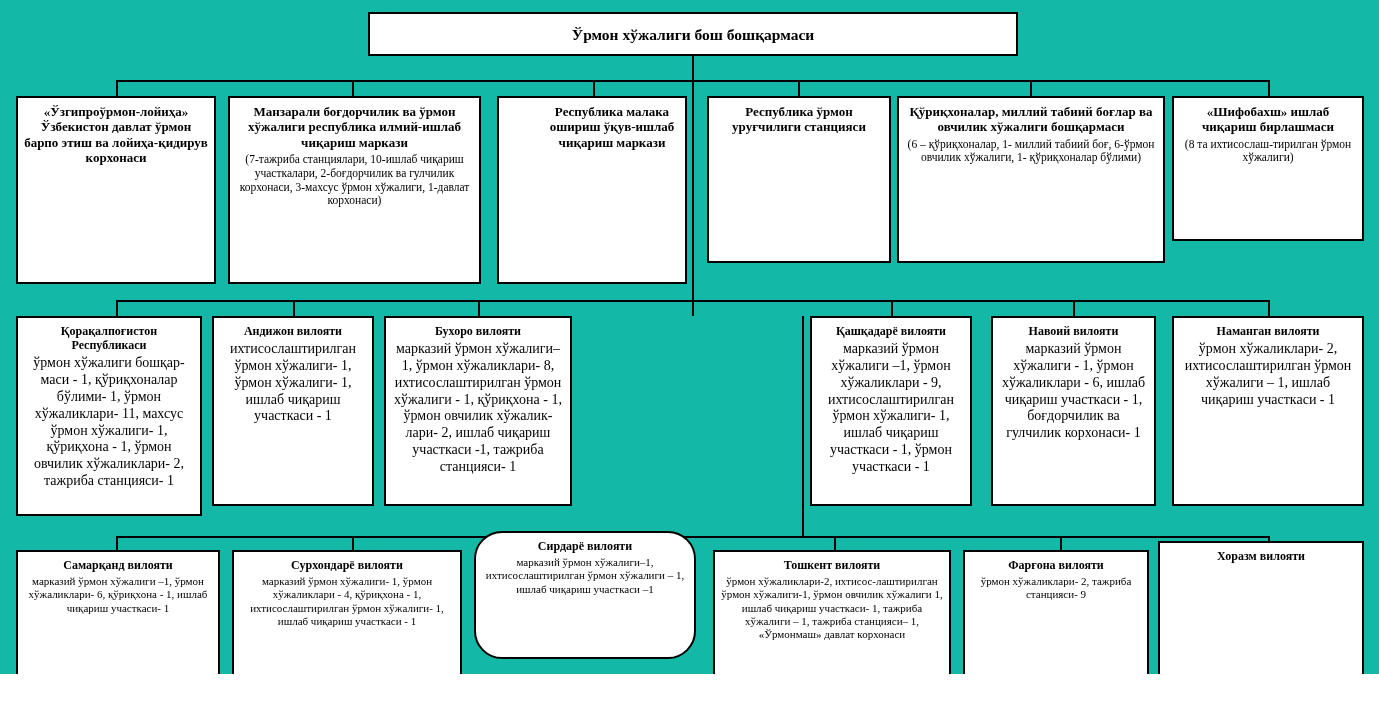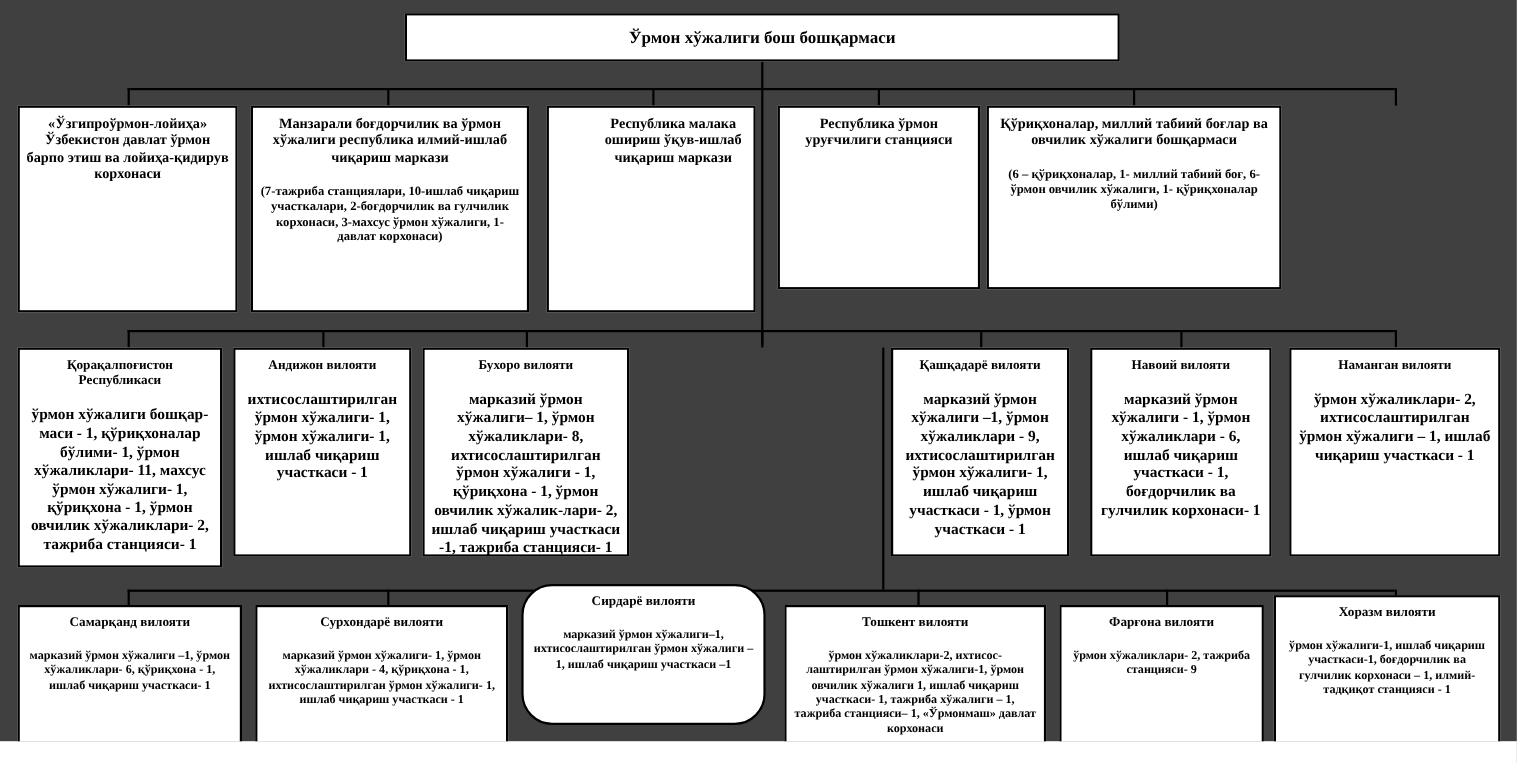--- a/index.html
+++ b/index.html
@@ -10,41 +10,41 @@
   }
   body {
     font-family: "Liberation Serif", "DejaVu Serif", serif;
     color: #000000;
   }
   #chart {
     position: relative;
     width: 1379px;
     height: 674px;
     overflow: hidden;
-    background: #404040;
+    background: #14b8a6;
   }
   .box {
     position: absolute;
     box-sizing: border-box;
     border: 2px solid #000000;
     background: #ffffff;
     text-align: center;
     padding: 6px 5px 4px 5px;
     z-index: 3;
   }
   .box .title {
     font-weight: bold;
     line-height: 1.18;
     display: block;
   }
   .box .detail {
-    font-weight: bold;
+    font-weight: normal;
     line-height: 1.2;
     display: block;
-    margin-top: 18px;
+    margin-top: 3px;
   }
   
   #box-root {
     left: 368px;
     top: 12px;
     width: 650px;
     height: 44px;
     display: flex;
     align-items: center;
     justify-content: center;
@@ -107,20 +107,24 @@
   <div class="box t2" style="left:707px; top:96px; width:184px; height:167px;">
     <span class="title">Республика ўрмон уруғчилиги станцияси</span>
     <span class="detail"></span>
   </div>
 
   <div class="box t2" style="left:897px; top:96px; width:268px; height:167px;">
     <span class="title">Қўриқхоналар, миллий табиий боғлар ва овчилик хўжалиги бошқармаси</span>
     <span class="detail">(6 – қўриқхоналар, 1- миллий табиий боғ, 6-ўрмон овчилик хўжалиги, 1- қўриқхоналар бўлими)</span>
   </div>
 
+  <div class="box t2" style="left:1172px; top:96px; width:192px; height:145px;">
+    <span class="title">«Шифобахш» ишлаб чиқариш бирлашмаси</span>
+    <span class="detail">(8 та ихтисослаш-тирилган ўрмон хўжалиги)</span>
+  </div>
 
   <div class="line vline" style="left:692px; top:80px; height:234px;"></div>
 
   <div class="line hline" style="left:116px; top:300px; width:1152px;"></div>
   <div class="line vline" style="left:116px; top:300px; height:16px;"></div>
   <div class="line vline" style="left:293px; top:300px; height:16px;"></div>
   <div class="line vline" style="left:478px; top:300px; height:16px;"></div>
   <div class="line vline" style="left:692px; top:300px; height:16px;"></div>
   <div class="line vline" style="left:891px; top:300px; height:16px;"></div>
   <div class="line vline" style="left:1073px; top:300px; height:16px;"></div>
@@ -187,16 +191,15 @@
     <span class="detail">ўрмон хўжаликлари-2, ихтисос-лаштирилган ўрмон хўжалиги-1, ўрмон овчилик хўжалиги 1, ишлаб чиқариш участкаси- 1, тажриба хўжалиги – 1, тажриба станцияси– 1, «Ўрмонмаш» давлат корхонаси</span>
   </div>
 
   <div class="box t4" style="left:963px; top:550px; width:186px; height:128px;">
     <span class="title">Фарғона вилояти</span>
     <span class="detail">ўрмон хўжаликлари- 2, тажриба станцияси- 9</span>
   </div>
 
   <div class="box t4" style="left:1158px; top:541px; width:206px; height:146px;">
     <span class="title">Хоразм вилояти</span>
-    <span class="detail">ўрмон хўжалиги-1, ишлаб чиқариш участкаси-1, боғдорчилик ва гулчилик корхонаси – 1, илмий-тадқиқот станцияси - 1</span>
   </div>
 
 </div>
 
 </body></html>

